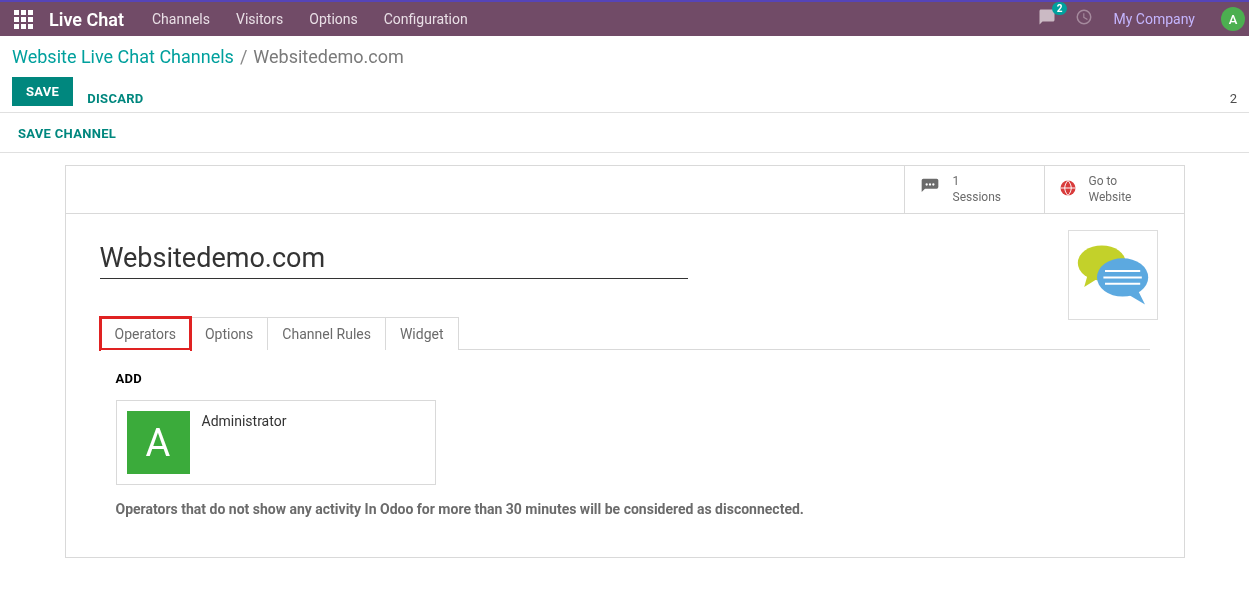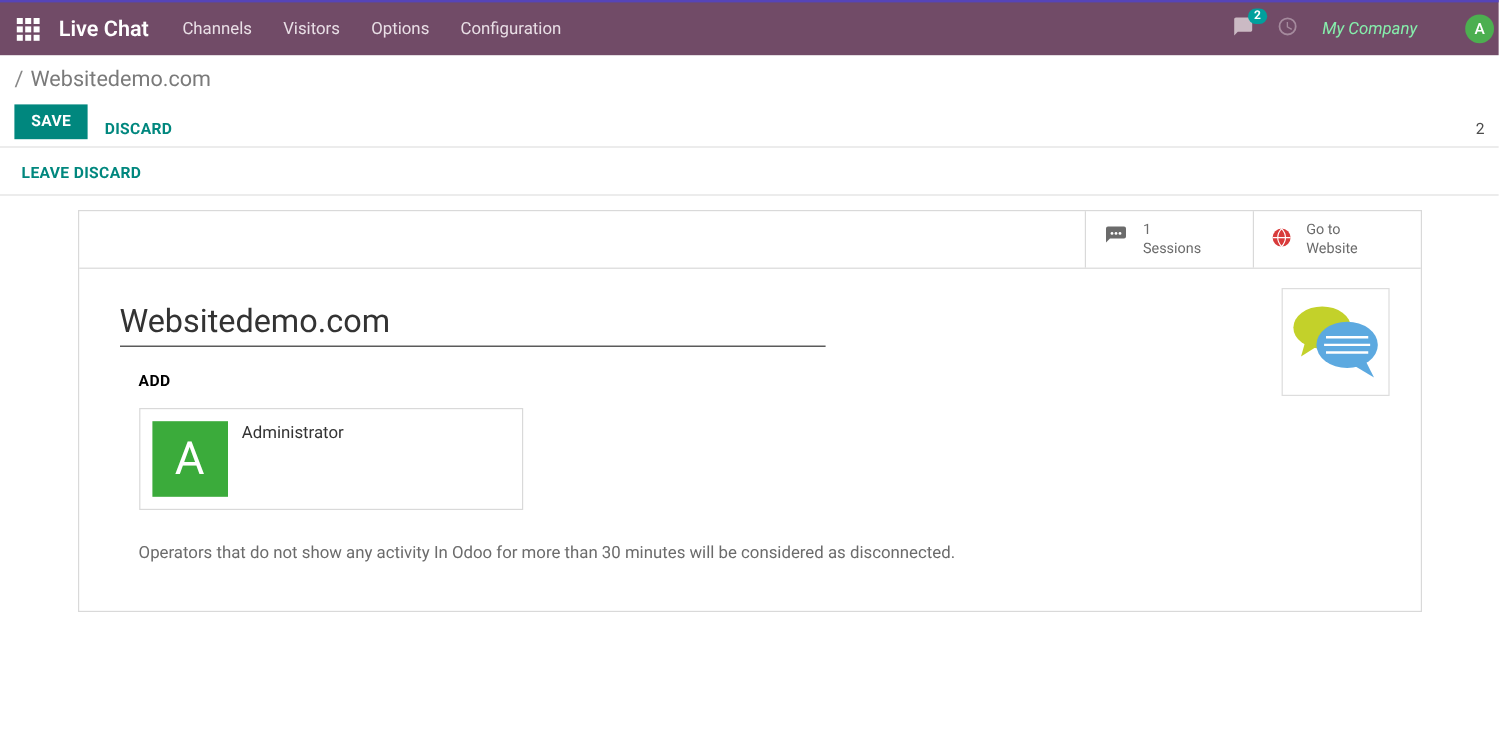--- a/index.html
+++ b/index.html
@@ -1,30 +1,30 @@
 <!DOCTYPE html>
 <html><head>
 <meta charset="utf-8">
 <style>
 * { margin: 0; padding: 0; box-sizing: border-box; font-family: -apple-system, BlinkMacSystemFont, "Segoe UI", Roboto, "Helvetica Neue", Arial, sans-serif; }
 body { width: 1249px; height: 615px; overflow: hidden; background: #fff; position: relative; }
 
 
-.topnav { background: #714b67; height: 46px; display: flex; align-items: center; padding: 0 14px; color: #fff; border-top: 2px solid #5644b8; }
+.topnav { background: #714b67; height: 36px; display: flex; align-items: center; padding: 0 14px; color: #fff; border-top: 2px solid #5644b8; }
 .topnav .apps-icon { display: grid; grid-template-columns: repeat(3,5px); grid-template-rows: repeat(3,5px); gap: 2px; margin-right: 16px; cursor: pointer; }
 .topnav .apps-icon span { background: #fff; width: 5px; height: 5px; }
 .topnav .app-title { font-size: 18px; font-weight: 600; margin-right: 28px; }
 .topnav .menu-item { font-size: 14px; color: #e9dfe6; margin-right: 26px; cursor: pointer; text-align: center; }
 .topnav .spacer { flex: 1; }
 .topnav .chat-badge-wrap { position: relative; margin-right: 18px; cursor: pointer; }
 .topnav .chat-badge-wrap svg { fill: #cbbac4; }
 .topnav .badge { position: absolute; top: -6px; right: -10px; background: #00a09d; color: #fff; font-size: 10px; font-weight: 700; padding: 1px 5px; border-radius: 8px; }
 .topnav .clock-icon svg { fill: #a58a9d; }
 .topnav .clock-icon { margin-right: 20px; cursor: pointer; }
-.topnav .company { font-size: 14px; color: #86efac; margin-right: 40px; cursor: pointer; font-style: italic; }
+.topnav .company { font-size: 14px; color: #c4b5fd; margin-right: 26px; cursor: pointer; }
 .topnav .avatar-top { width: 24px; height: 24px; border-radius: 50%; background: #4caf50; color: #fff; display: flex; align-items: center; justify-content: center; font-size: 13px; font-weight: 500; margin-right: -10px; }
 
 
 .control-area { padding: 10px 12px 0 12px; border-bottom: 0; }
 .breadcrumb { display: flex; align-items: center; gap: 6px; font-size: 18px; margin-bottom: 10px; }
 .breadcrumb .bc-link { color: #00a09d; cursor: pointer; }
 .breadcrumb .bc-sep { color: #888; }
 .breadcrumb .bc-current { color: #7a7a7a; }
 .action-row { display: flex; align-items: flex-end; gap: 14px; margin-bottom: 6px; }
 .btn-save { background: #00877e; color: #fff; border: none; padding: 7px 14px; font-size: 13px; font-weight: 700; letter-spacing: 0.3px; cursor: pointer; }
@@ -58,21 +58,21 @@
 .tab + .tab { margin-left: -1px; }
 .tab.active { background: #fff; position: relative; }
 .tab.active::after { content: ""; position: absolute; left: 0; right: 0; bottom: -1px; height: 1px; background: #fff; }
 .tab.highlighted { outline: 3px solid #e02222; outline-offset: -2px; }
 
 .tab-content { padding: 18px 16px 0 16px; }
 .add-link { color: #000000; font-size: 13px; font-weight: 700; letter-spacing: 0.3px; cursor: pointer; margin-bottom: 14px; display: inline-block; }
 .op-card { width: 320px; border: 1px solid #d9d9d9; padding: 10px; display: flex; align-items: flex-start; gap: 12px; cursor: pointer; }
 .op-avatar { width: 63px; height: 63px; background: #3bab3b; color: #fff; display: flex; align-items: center; justify-content: center; font-size: 38px; font-weight: 400; }
 .op-name { font-size: 14px; color: #333; padding-top: 2px; }
-.note { color: #6b6b6b; font-size: 14px; margin-top: 28px; }
+.note { color: #6b6b6b; font-size: 14px; margin-top: 16px; font-weight: bold; }
 </style>
 </head>
 <body>
 
 <div class="topnav">
   <div class="apps-icon">
     <span></span>
       <span></span>
       <span></span>
       <span></span>
@@ -98,33 +98,34 @@
     <svg width="18" height="18" viewBox="0 0 24 24">
         <path d="M12 2a10 10 0 100 20 10 10 0 000-20zm0 18a8 8 0 110-16 8 8 0 010 16zm.5-13H11v6l5.2 3 .8-1.3-4.5-2.7V7z"></path>
       </svg>
   </div>
   <div class="company">My Company</div>
   <div class="avatar-top">A</div>
 </div>
 
 <div class="control-area">
   <div class="breadcrumb">
+    <span class="bc-link">Website Live Chat Channels</span>
     <span class="bc-sep">/</span>
     <span class="bc-current">Websitedemo.com</span>
   </div>
   <div class="action-row">
     <button class="btn-save">SAVE</button>
     <span class="btn-discard">DISCARD</span>
     <div class="spacer"></div>
     <span class="count">2</span>
   </div>
 </div>
 
 <div class="statusbar">
-  <span class="leave-channel">LEAVE DISCARD</span>
+  <span class="leave-channel">SAVE CHANNEL</span>
 </div>
 
 <div class="form-sheet">
   <div class="stat-row">
     <div class="stat-spacer"></div>
     <div class="stat-btn">
       <div class="stat-icon">
         <svg width="22" height="20" viewBox="0 0 24 24" fill="#6b6b6b">
             <path d="M20 2H4a2 2 0 00-2 2v14l4-4h14a2 2 0 002-2V4a2 2 0 00-2-2z"></path>
             <circle cx="8" cy="9" r="1.4" fill="#fff"></circle>
@@ -159,20 +160,26 @@
         <ellipse cx="62" cy="48" rx="32" ry="24" fill="#5ca9e0"></ellipse>
         <path d="M82 66 L90 82 L70 70 Z" fill="#5ca9e0"></path>
         <line x1="40" y1="40" x2="84" y2="40" stroke="#fff" stroke-width="2.5"></line>
         <line x1="38" y1="48" x2="86" y2="48" stroke="#fff" stroke-width="2.5"></line>
         <line x1="40" y1="56" x2="84" y2="56" stroke="#fff" stroke-width="2.5"></line>
       </svg>
     </div>
 
     <input class="name-input" value="Websitedemo.com" style="">
 
+    <div class="tabs">
+      <div class="tab active highlighted">Operators</div>
+      <div class="tab">Options</div>
+      <div class="tab">Channel Rules</div>
+      <div class="tab">Widget</div>
+    </div>
 
     <div class="tab-content">
       <span class="add-link">ADD</span>
       <div class="op-card">
         <div class="op-avatar">A</div>
         <div class="op-name">Administrator</div>
       </div>
       <div class="note">Operators that do not show any activity In Odoo for more than 30 minutes will be considered as disconnected.</div>
     </div>
   </div>

